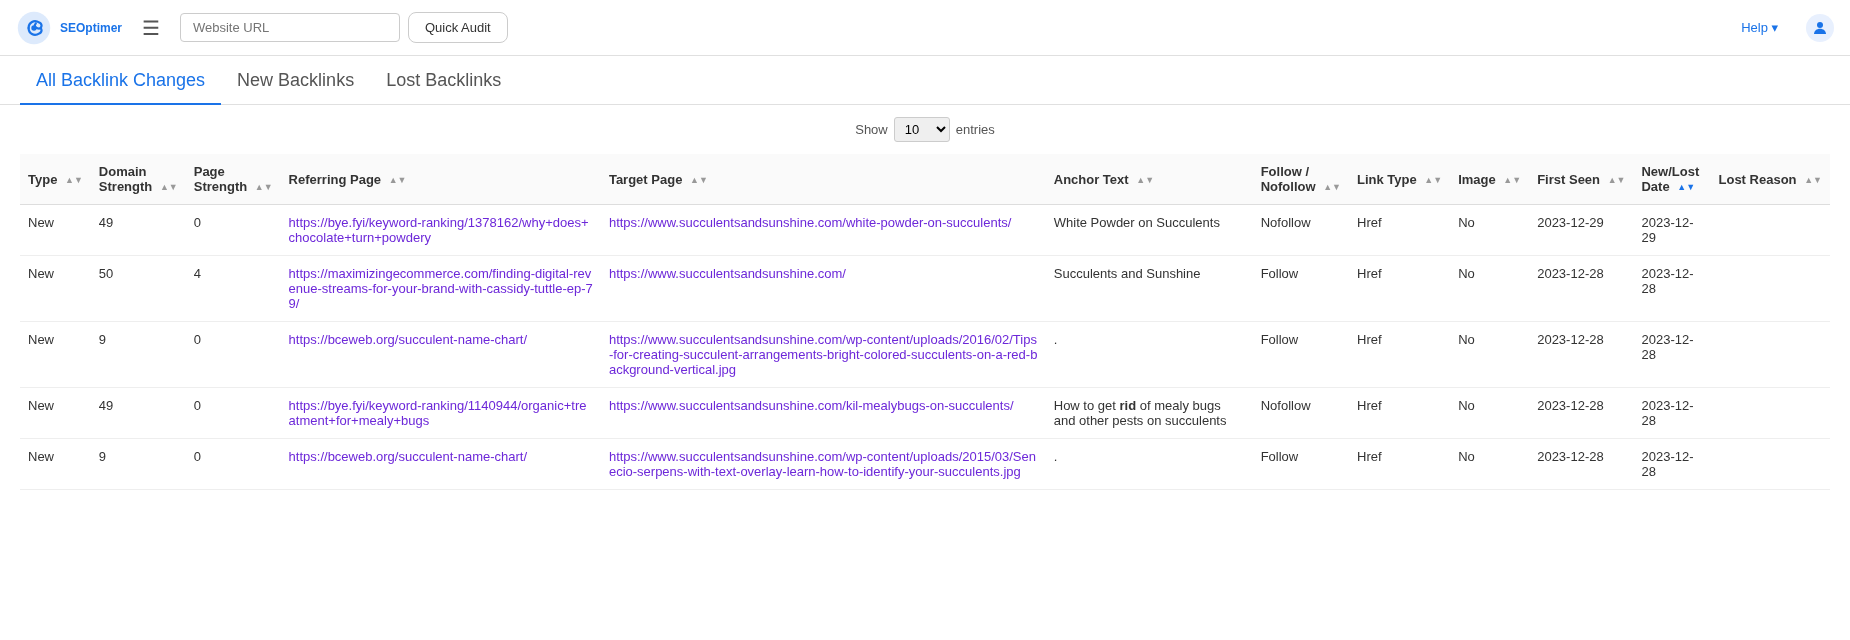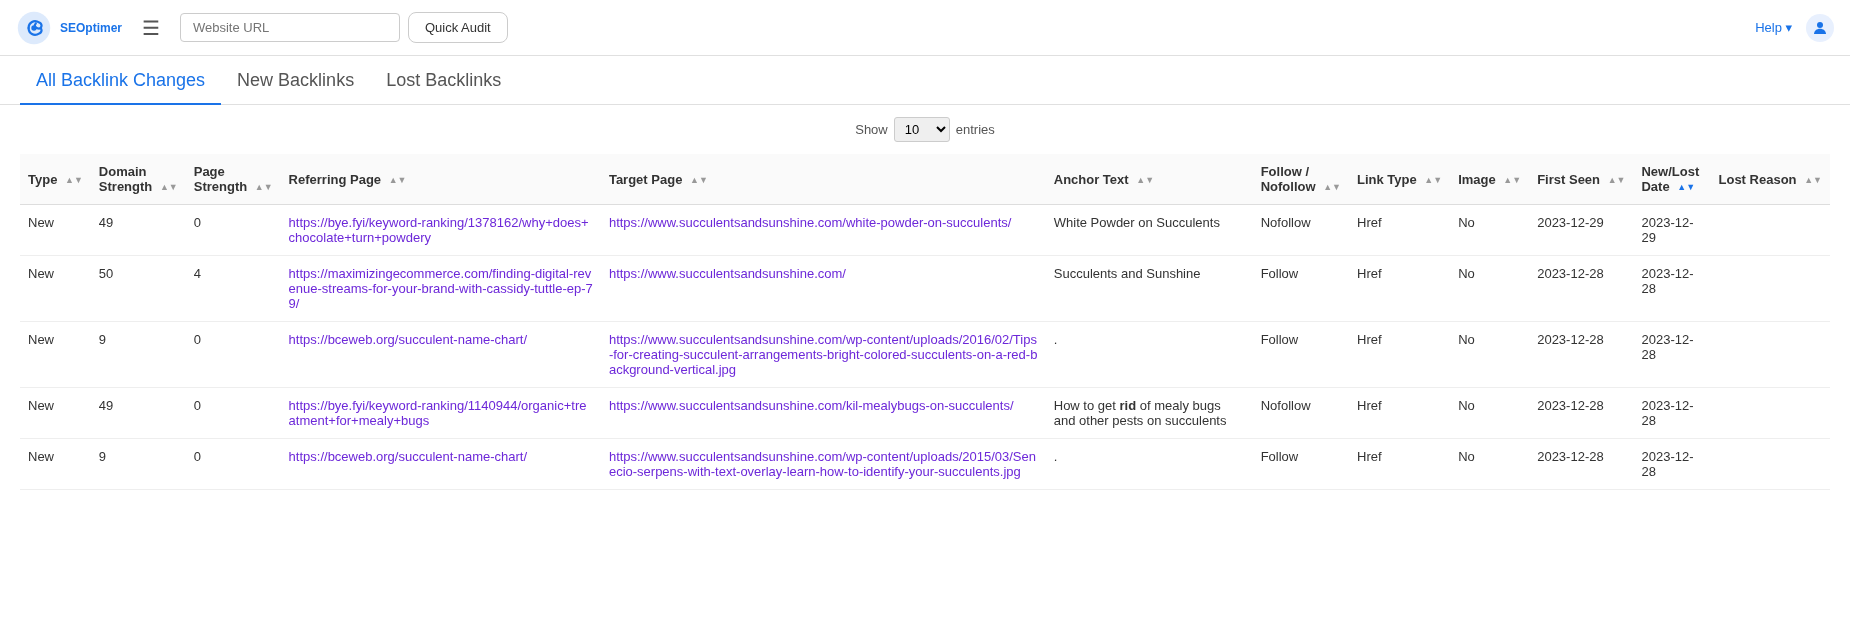--- a/index.html
+++ b/index.html
@@ -47,21 +47,21 @@
       border: 1px solid #ccc;
       border-radius: 8px;
       font-size: 13px;
       color: #333;
       cursor: pointer;
     }
     .header-right {
       margin-left: auto;
       display: flex;
       align-items: center;
-      gap: 14px;
+      gap: 28px;
     }
     .help-btn {
       color: #1a73e8;
       font-size: 13px;
       cursor: pointer;
     }
     .user-icon {
       width: 28px;
       height: 28px;
       border-radius: 50%;

